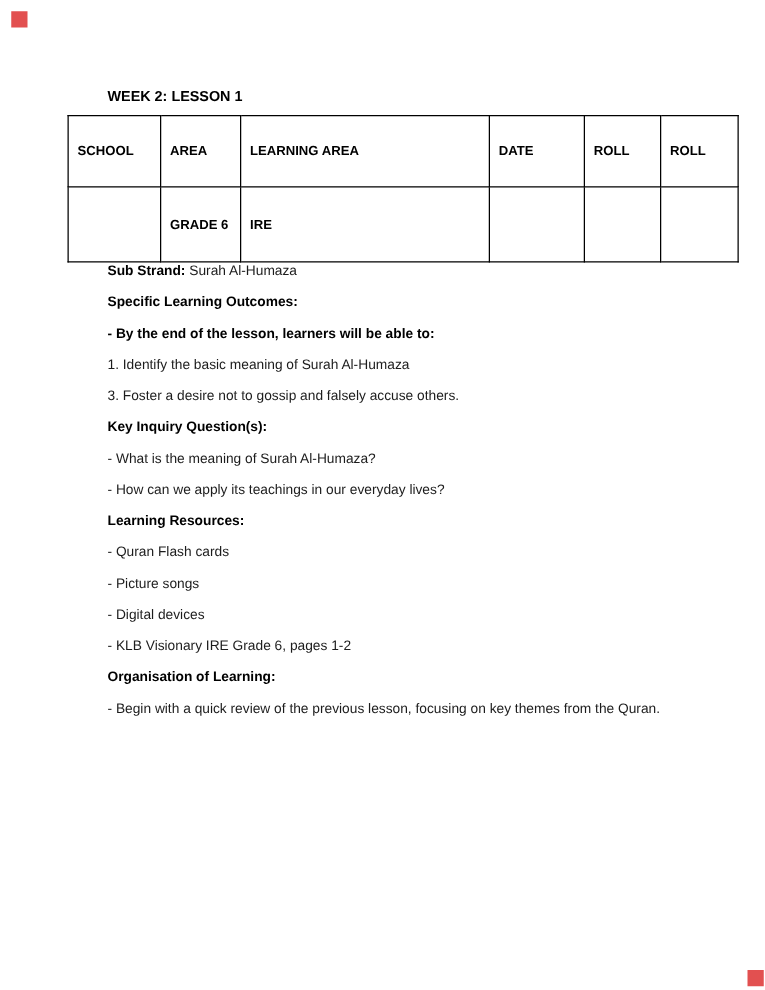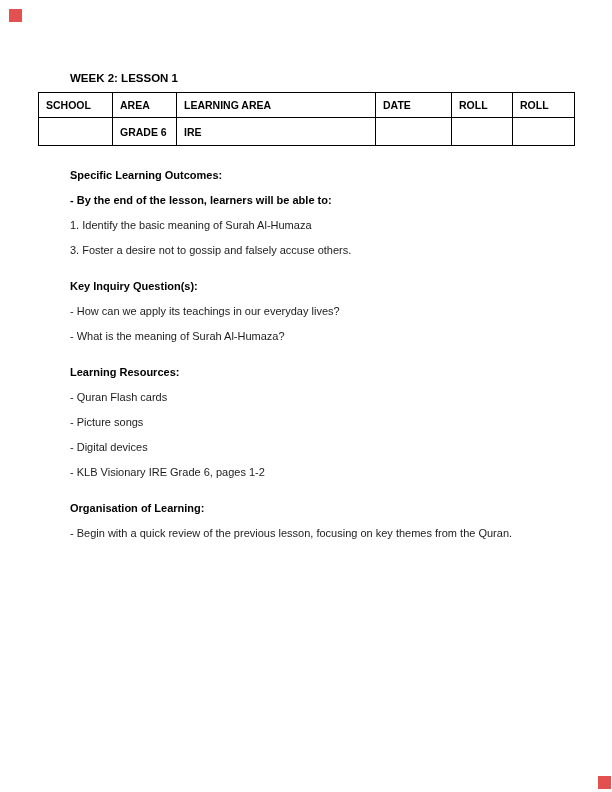--- a/index.html
+++ b/index.html
@@ -5,37 +5,37 @@
   html,body{margin:0;padding:0;}
   body{
     width:612px;height:792px;background:#ffffff;
     font-family:"Liberation Sans","DejaVu Sans",sans-serif;
     color:#1c1c1c;position:relative;overflow:hidden;
   }
   .page{position:absolute;left:0;top:0;width:612px;height:792px;background:#fff;}
   .corner-marker{position:absolute;width:13px;height:13px;background:#e25050;}
   .corner-tl{left:9px;top:9px;}
   .corner-br{left:598px;top:776px;}
-  .content{position:absolute;left:70px;top:71px;width:474px;font-size:11px;line-height:14px;}
+  .content{position:absolute;left:86px;top:71px;width:474px;font-size:11px;line-height:14px;}
   .heading{font-size:11.5px;font-weight:bold;color:#000;margin:0;}
   table.info{
     border-collapse:collapse;table-layout:fixed;width:536px;
     margin:7px 0 0 -32px;
   }
   table.info td{
-    border:1.5px solid #000;padding:2px 7px;
+    border:1.5px solid #000;padding:18px 7px;
     font-weight:bold;font-size:10.5px;color:#000;
     vertical-align:middle;overflow:hidden;white-space:nowrap;
   }
   tr.hdr td{height:20px;}
   tr.val td{height:23px;}
   td.ire-cell{padding-left:19px;}
   p{margin:0 0 11px 0;}
   .after-table{margin-top:12px;}
-  .sect{margin-top:22px;}
+  .sect{}
   .b{font-weight:bold;color:#000;}
 </style>
 </head>
 <body>
 
 <div class="page">
 
   <div class="corner-marker corner-tl"></div>
   <div class="corner-marker corner-br"></div>
 
@@ -66,29 +66,30 @@
           <td>GRADE 6</td>
           <td class="ire-cell">IRE</td>
           <td></td>
           <td></td>
           <td></td>
         </tr>
       </tbody>
     </table>
 
 
+    <p><span class="b">Sub Strand:</span><span> Surah Al-Humaza</span></p>
 
     <p class="b sect">Specific Learning Outcomes:</p>
     <p class="b">- By the end of the lesson, learners will be able to:</p>
     <p>1. Identify the basic meaning of Surah Al-Humaza</p>
     <p>3. Foster a desire not to gossip and falsely accuse others.</p>
 
     <p class="b sect">Key Inquiry Question(s):</p>
+    <p>- What is the meaning of Surah Al-Humaza?</p>
     <p>- How can we apply its teachings in our everyday lives?</p>
-    <p>- What is the meaning of Surah Al-Humaza?</p>
 
     <p class="b sect">Learning Resources:</p>
     <p>- Quran Flash cards</p>
     <p>- Picture songs</p>
     <p>- Digital devices</p>
     <p>- KLB Visionary IRE Grade 6, pages 1-2</p>
 
     <p class="b sect">Organisation of Learning:</p>
 
     <p>- Begin with a quick review of the previous lesson, focusing on key themes from the Quran.</p>

